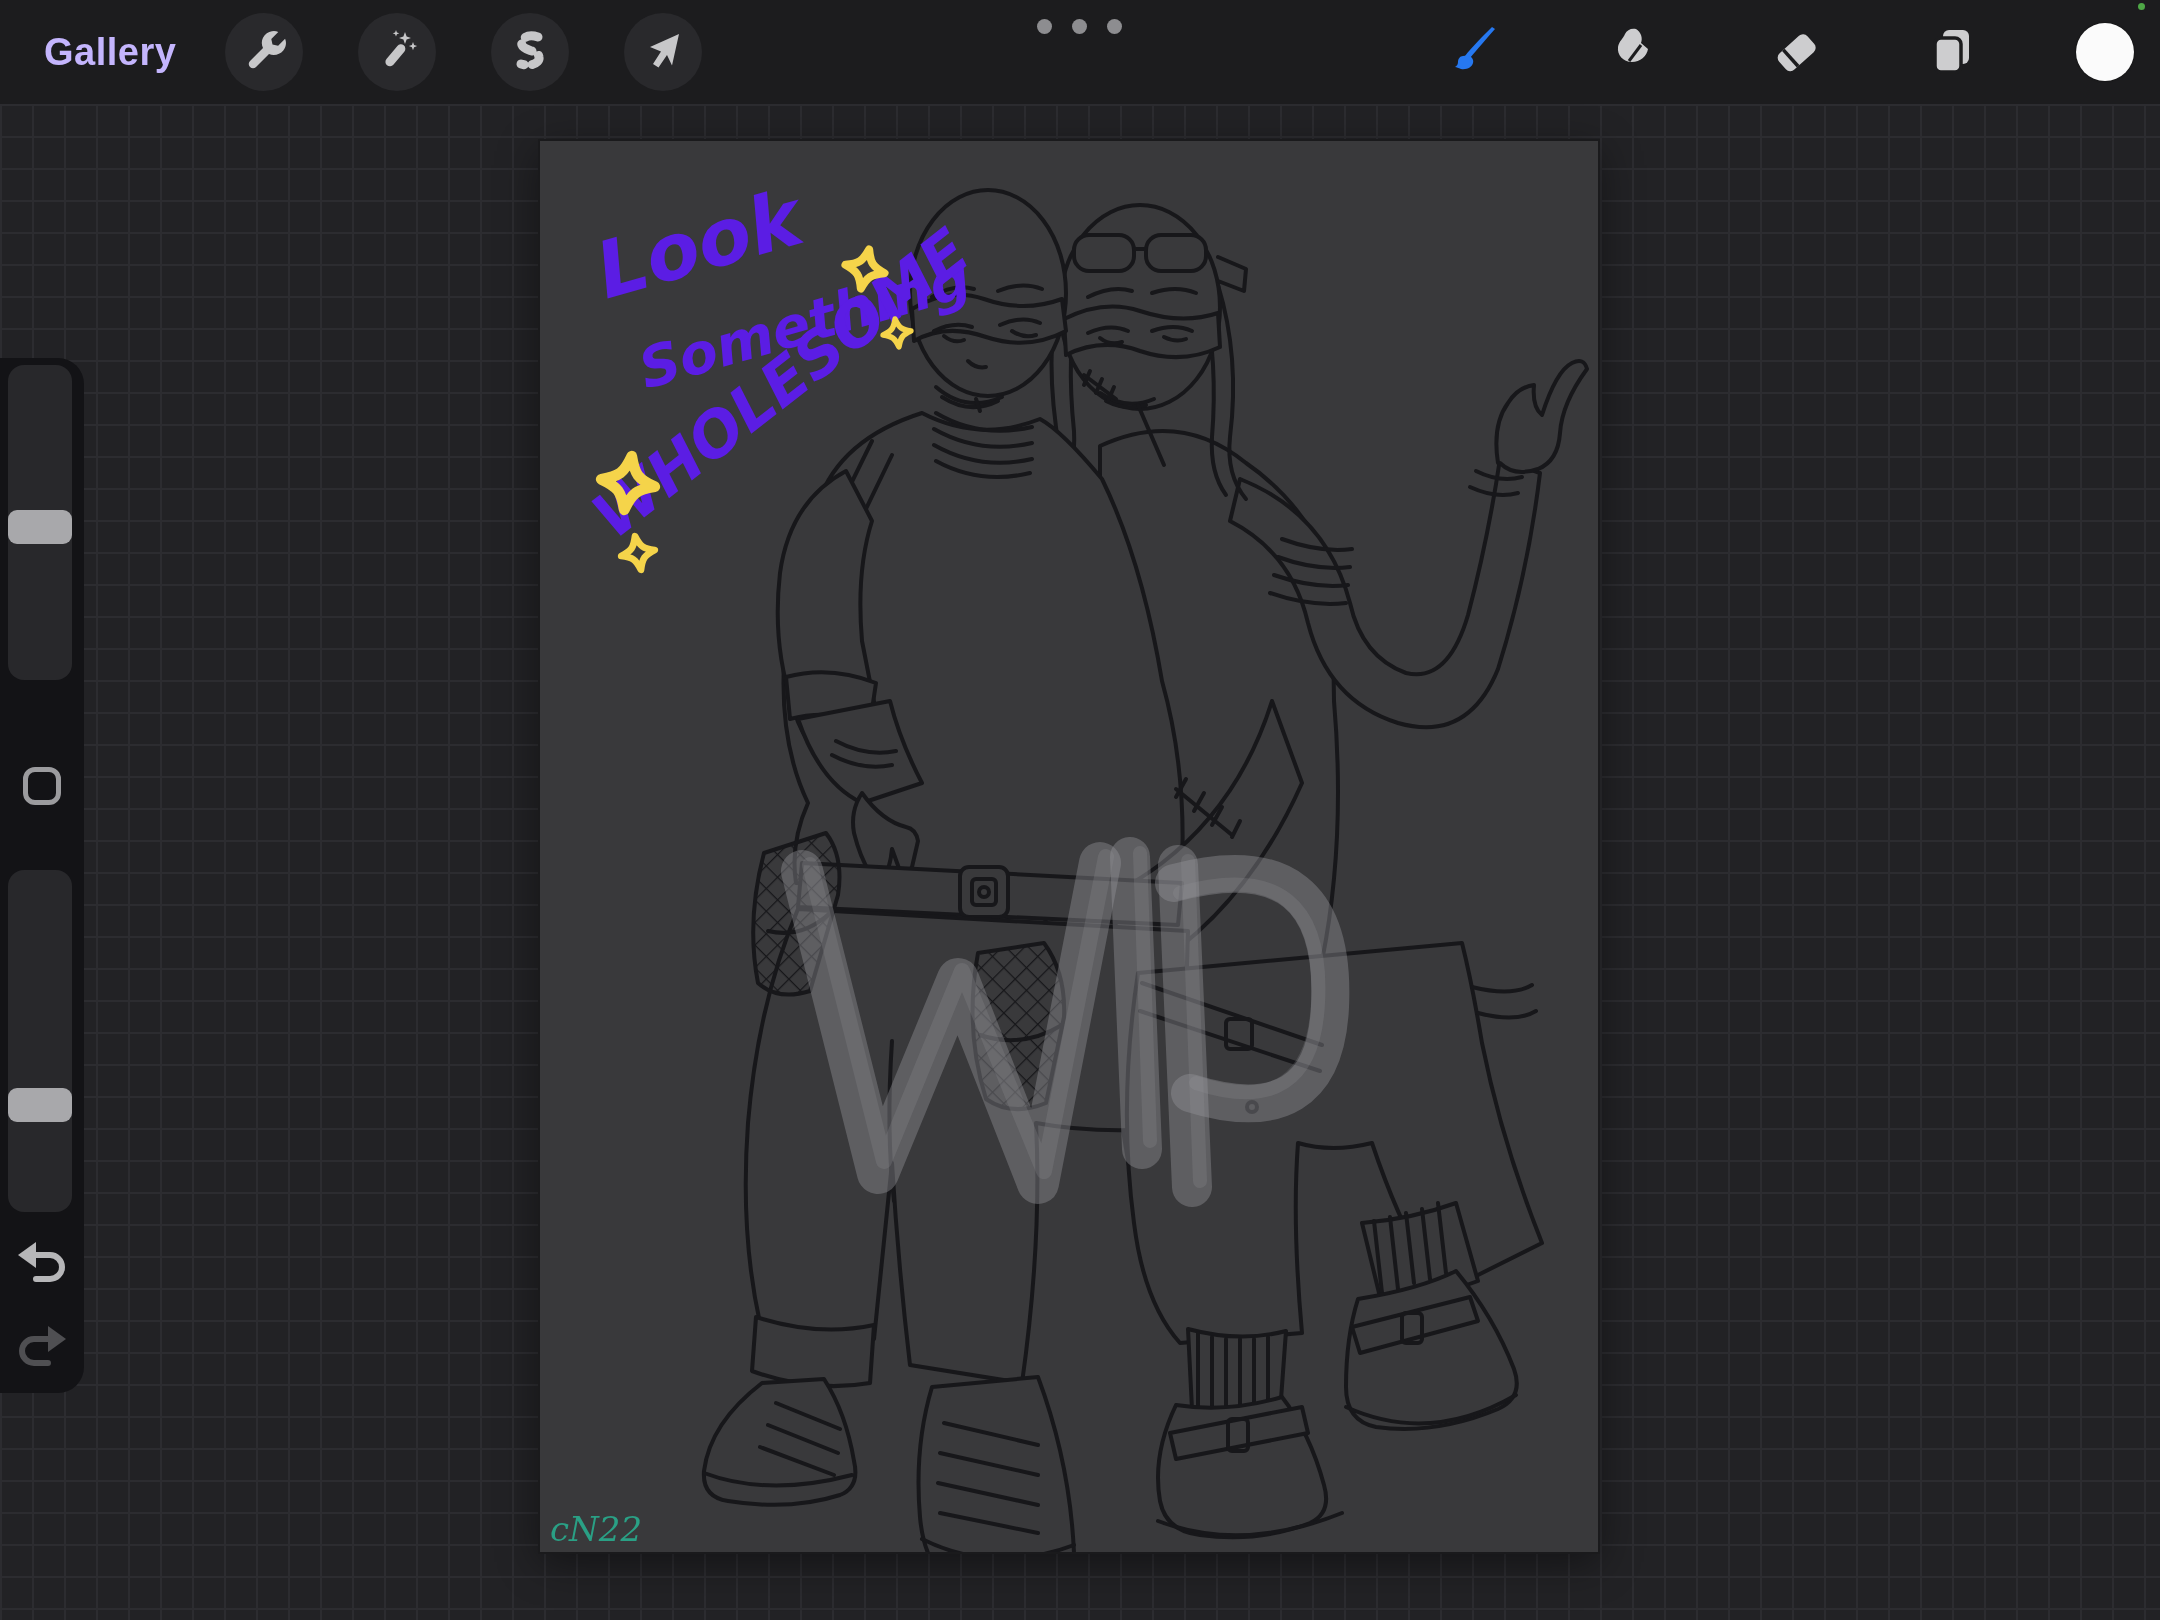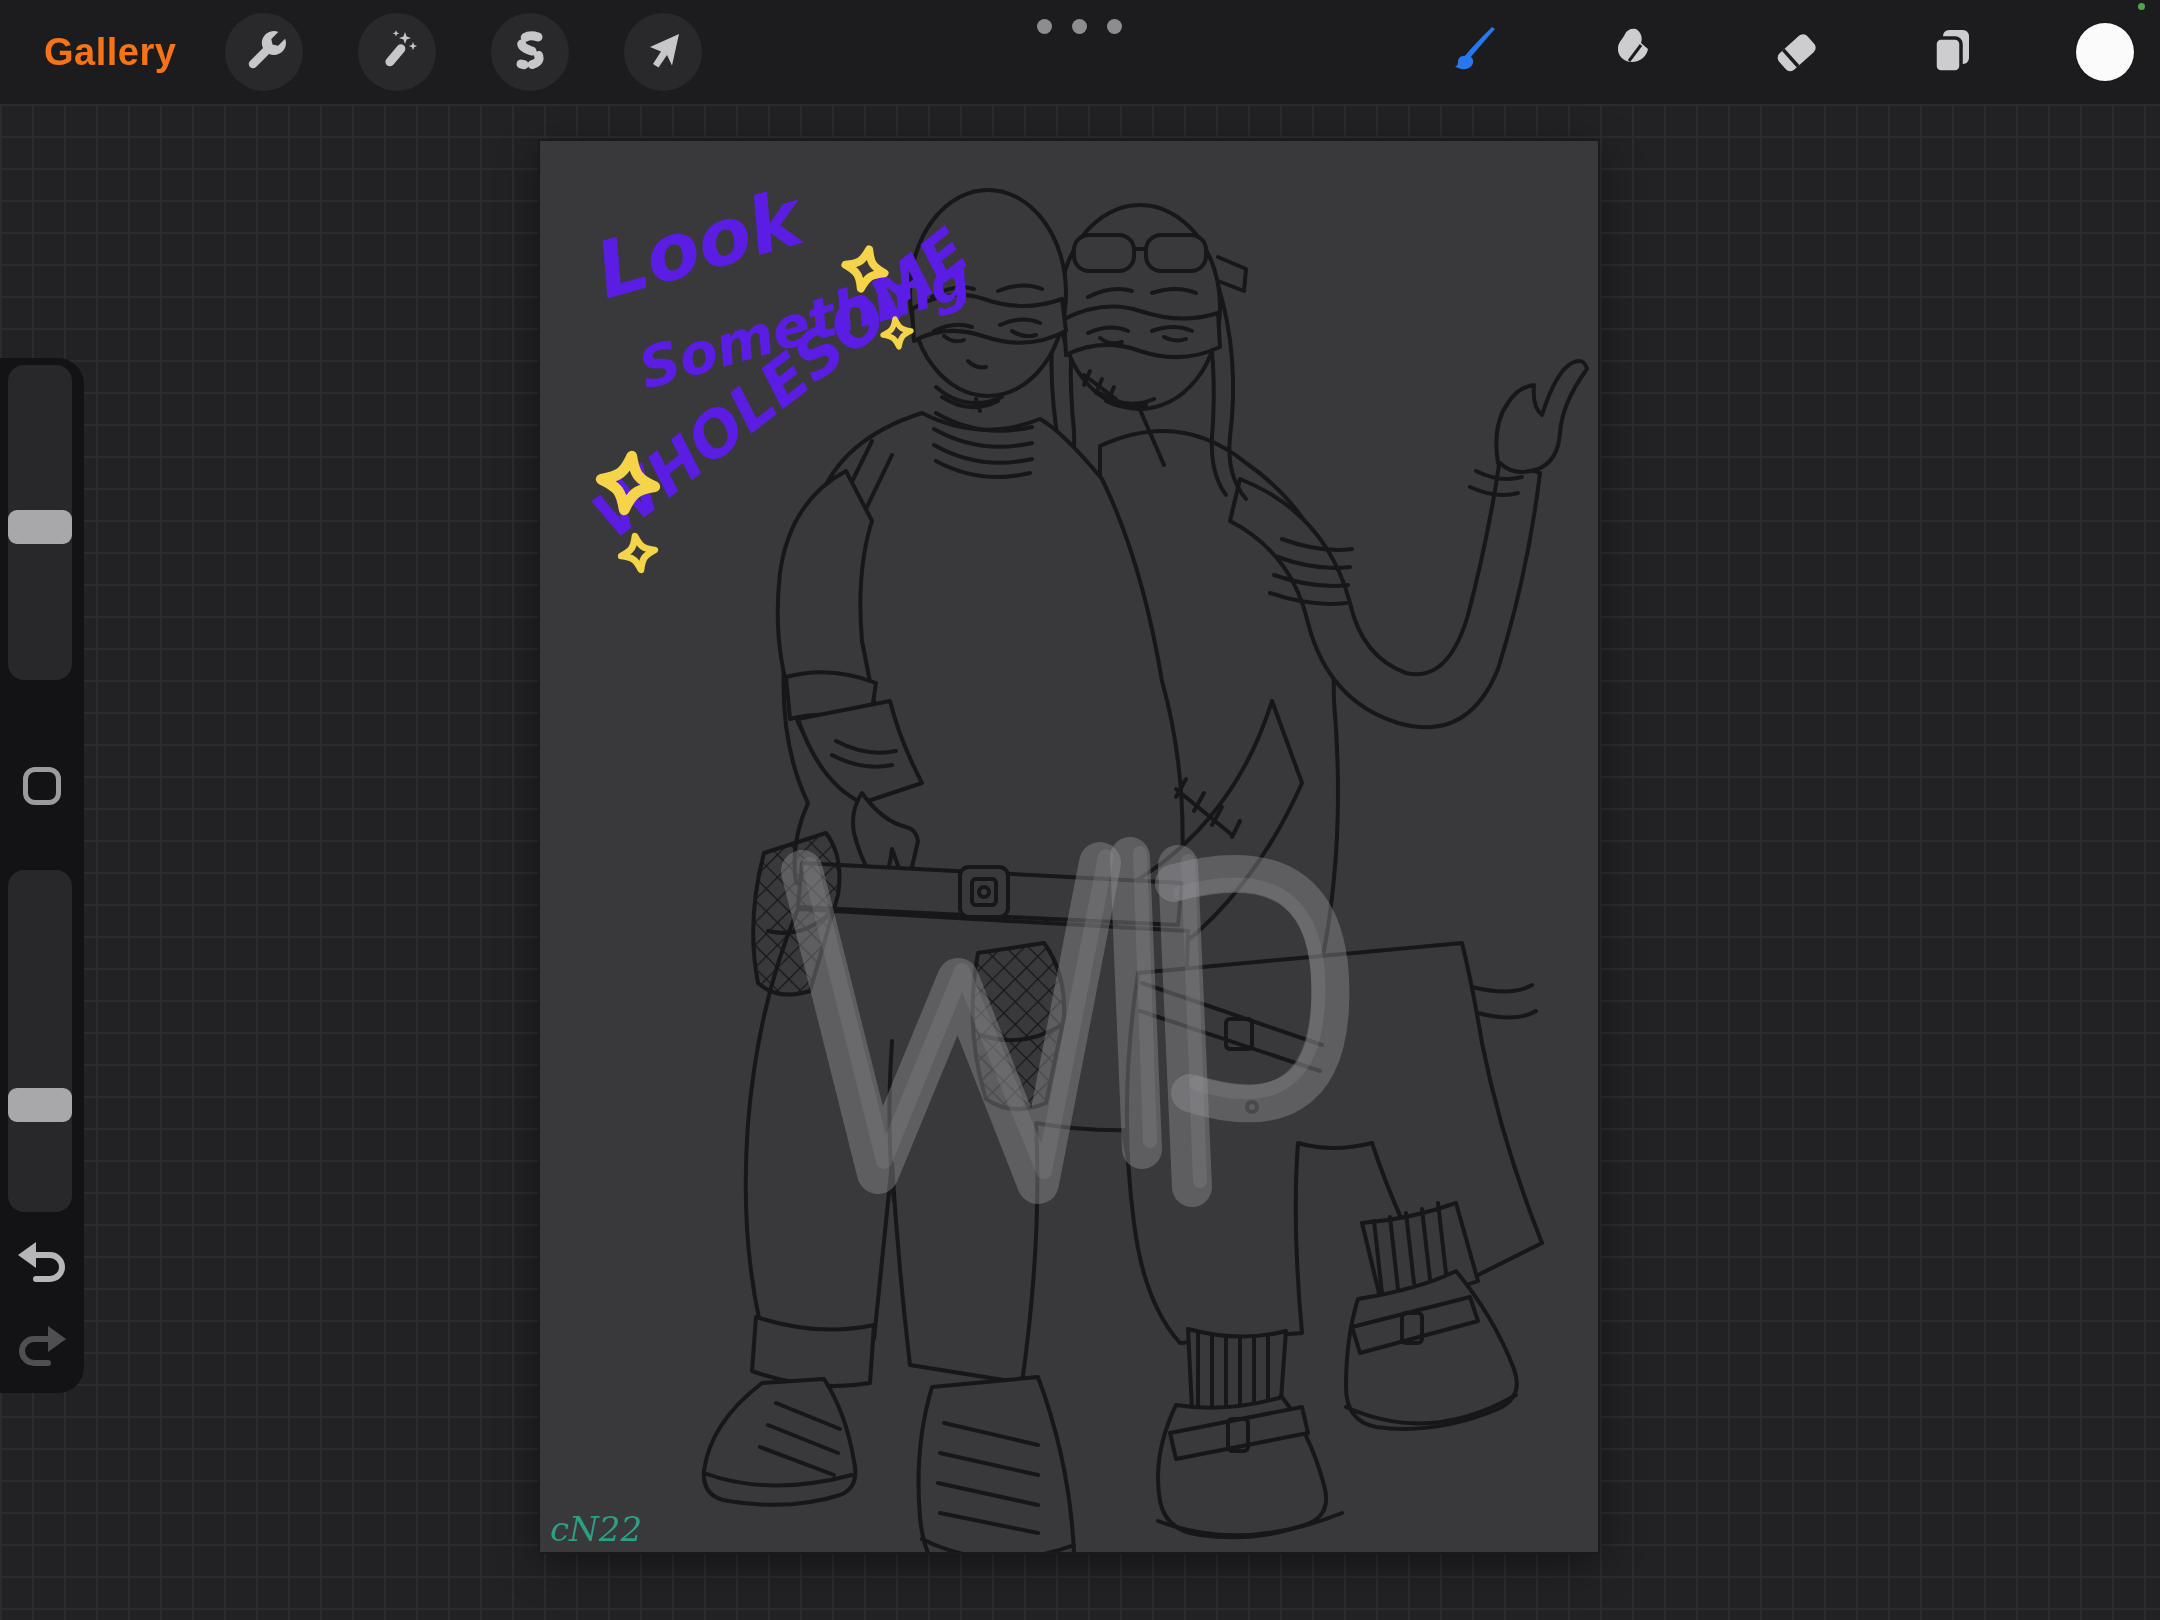--- a/index.html
+++ b/index.html
@@ -16,21 +16,21 @@
     background-size:32px 32px;
   }
 
   
   .toolbar {
     position:absolute; left:0; top:0; width:2160px; height:104px;
     background:#1c1c1e; z-index:30;
   }
   .gallery-label {
     position:absolute; left:44px; top:0; height:104px; display:flex; align-items:center;
-    color:#f97316; font-size:38px; font-weight:bold; letter-spacing:0.5px;
+    color:#c4b5fd; font-size:38px; font-weight:bold; letter-spacing:0.5px;
   }
   .tool-circle {
     position:absolute; top:13px; width:78px; height:78px; border-radius:50%;
     background:#29292c; display:flex; align-items:center; justify-content:center;
   }
   .tc-1 { left:225px; } .tc-2 { left:358px; } .tc-3 { left:491px; } .tc-4 { left:624px; }
   .dots { position:absolute; left:1037px; top:19px; display:flex; gap:20px; }
   .dots span { width:15px; height:15px; border-radius:50%; background:#8d8d90; display:block; }
   .right-tool { position:absolute; top:25px; width:54px; height:54px; }
   .rt-brush  { left:1449px; } .rt-smudge { left:1605px; } .rt-erase { left:1769px; }

